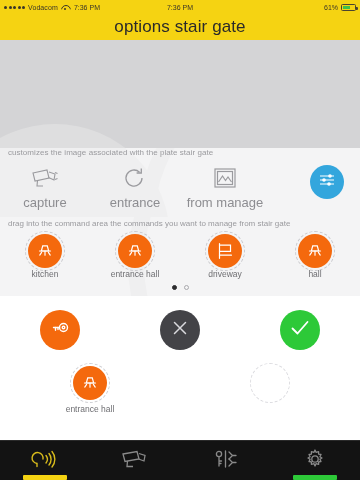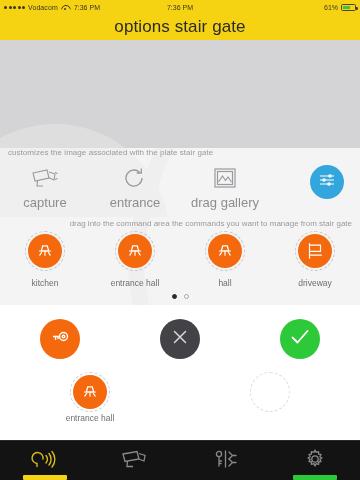--- a/index.html
+++ b/index.html
@@ -101,37 +101,36 @@
   .blue-btn {
     position: absolute; right: 16px; top: 8px;
     width: 34px; height: 34px; border-radius: 50%;
     background: #33a6dd; display: flex; align-items: center; justify-content: center;
   }
 
   
   .panel-commands {
     background: #f4f4f5; position: relative; overflow: hidden;
     padding: 2px 0 6px 0;
-    text-align: right;
   }
   .panel-commands::after {
     content: ""; position: absolute; right: -120px; top: -130px;
     width: 320px; height: 320px; border-radius: 50%;
     border: 16px solid #efeff0; pointer-events: none;
   }
   .cmd-hint {
     font-size: 8px; color: #9a9a9e; padding: 0 8px 6px 8px;
     position: relative; z-index: 2;
   }
   .cmd-row {
     display: flex; position: relative; z-index: 2;
   }
   .cmd-item {
     flex: 1; display: flex; flex-direction: column;
-    align-items: center; gap: 10px;
+    align-items: center; gap: 1px;
   }
   .cmd-circle {
     width: 34px; height: 34px; border-radius: 50%;
     background: #f4690d; display: flex; align-items: center; justify-content: center;
     outline: 1px dashed #c9c9cd; outline-offset: 2px;
   }
   .cmd-label { font-size: 8.5px; color: #6e6e72; }
   .dots {
     display: flex; justify-content: center; gap: 7px;
     padding-top: 6px; position: relative; z-index: 2;
@@ -247,21 +246,21 @@
       <div class="source-item">
         <span class="src-ico">
           <svg width="24" height="24" viewBox="0 0 24 24">
             <g fill="none" stroke="#9a9a9e" stroke-width="1.2">
               <rect x="2" y="3" width="20" height="18"></rect>
               <rect x="4.5" y="5.5" width="15" height="13"></rect>
               <path d="M5.5 16 L9.5 10 L12.5 14.5 L15 11 L18.5 16"></path>
             </g>
           </svg>
         </span>
-        <span class="source-label">drag gallery</span>
+        <span class="source-label">from manage</span>
       </div>
 
       <div class="blue-btn">
         <span>
           <svg width="20" height="20" viewBox="0 0 20 20">
             <g stroke="#ffffff" stroke-width="1.2" fill="none">
               <path d="M3 6 H17 M3 10 H17 M3 14 H17"></path>
             </g>
             <g fill="#ffffff">
               <circle cx="13" cy="6" r="1.8"></circle>
@@ -302,40 +301,40 @@
             </g>
           </svg>
         </div>
         <span class="cmd-label">entrance hall</span>
       </div>
 
       <div class="cmd-item">
         <div class="cmd-circle">
           <svg width="22" height="22" viewBox="0 0 24 24">
             <g fill="none" stroke="#ffffff" stroke-width="1.3" stroke-linecap="round">
-              <path d="M8 12 L9.5 6.5 L14.5 6.5 L16 12 Z"></path>
-              <path d="M6 12 H18"></path>
-              <path d="M12 12 V16.5 M8.3 13.6 L6.3 16.4 M15.7 13.6 L17.7 16.4"></path>
-            </g>
-          </svg>
-        </div>
-        <span class="cmd-label">hall</span>
+              <path d="M6 4 V20"></path>
+              <path d="M6 5.5 H18 V12.5 H6"></path>
+              <path d="M6 16.5 H19"></path>
+            </g>
+          </svg>
+        </div>
+        <span class="cmd-label">driveway</span>
       </div>
 
       <div class="cmd-item">
         <div class="cmd-circle">
           <svg width="22" height="22" viewBox="0 0 24 24">
             <g fill="none" stroke="#ffffff" stroke-width="1.3" stroke-linecap="round">
-              <path d="M6 4 V20"></path>
-              <path d="M6 5.5 H18 V12.5 H6"></path>
-              <path d="M6 16.5 H19"></path>
-            </g>
-          </svg>
-        </div>
-        <span class="cmd-label">driveway</span>
+              <path d="M8 12 L9.5 6.5 L14.5 6.5 L16 12 Z"></path>
+              <path d="M6 12 H18"></path>
+              <path d="M12 12 V16.5 M8.3 13.6 L6.3 16.4 M15.7 13.6 L17.7 16.4"></path>
+            </g>
+          </svg>
+        </div>
+        <span class="cmd-label">hall</span>
       </div>
 
     </div>
 
     <div class="dots">
       <span class="on"></span>
       <span></span>
     </div>
   </div>
 

